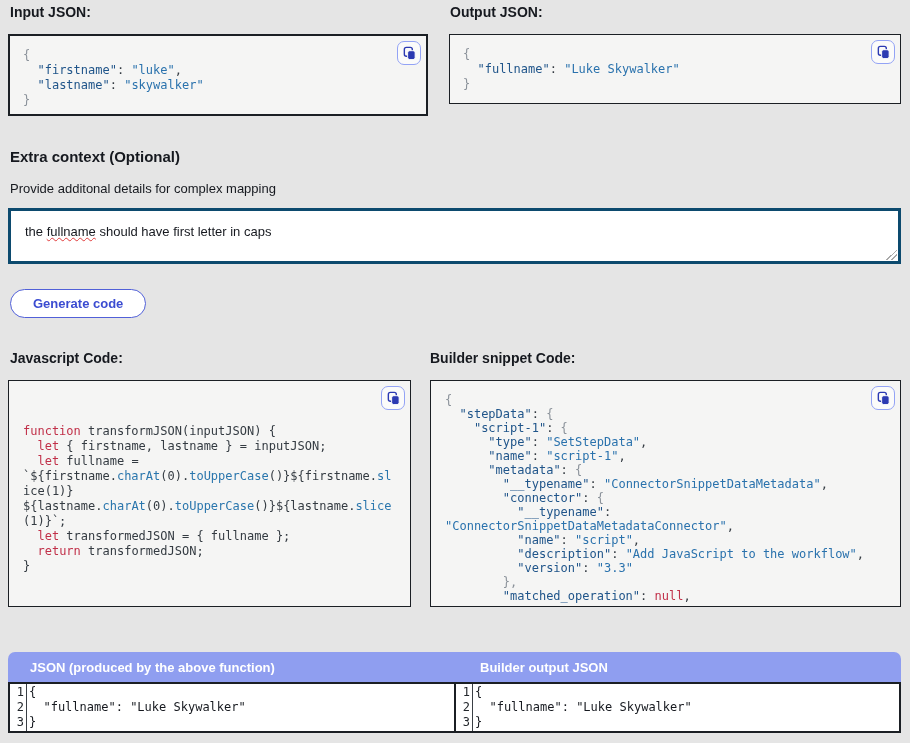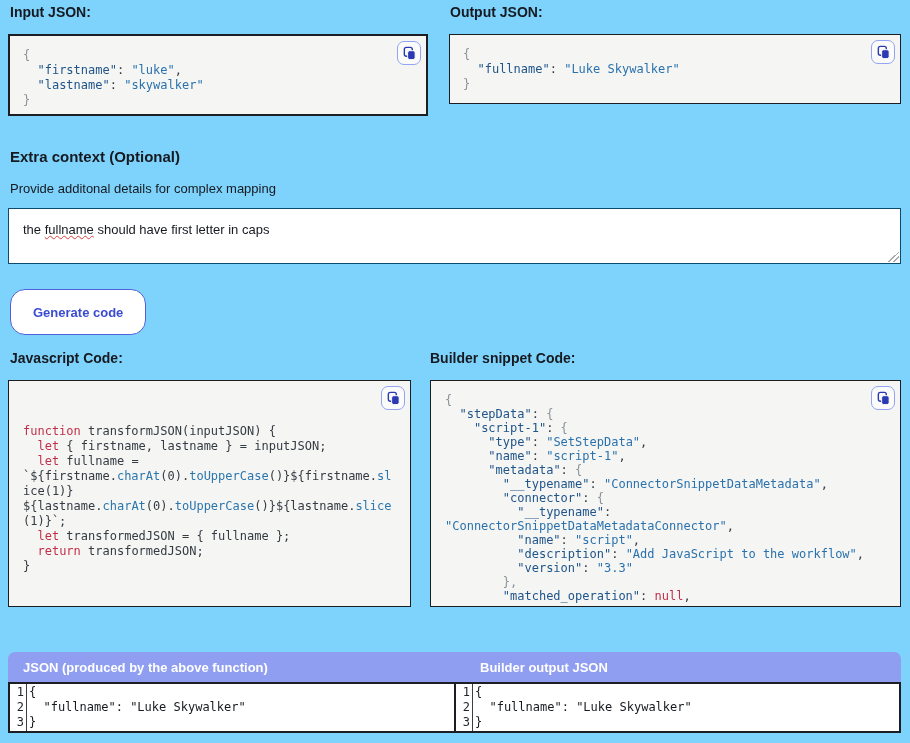--- a/index.html
+++ b/index.html
@@ -1,19 +1,19 @@
 <!DOCTYPE html>
 <html><head>
 <meta charset="utf-8">
 <style>
   html,body { margin:0; padding:0; background:#ffffff; }
   #page {
     position:relative; width:910px; height:743px;
     font-family:"Liberation Sans", sans-serif;
-    color:#16191f; background:#7dd3fc; overflow:hidden;
+    color:#16191f; background:#e5e5e5; overflow:hidden;
   }
   .abs { position:absolute; }
   .label { font-size:14px; font-weight:bold; color:#16191f; }
   .h-big { font-size:15px; font-weight:bold; }
   .desc  { font-size:13px; color:#16191f; }
 
   .codebox {
     background:#f5f5f4; box-sizing:border-box; overflow:hidden;
   }
   .codebox pre {
@@ -37,48 +37,48 @@
 
   .copy-btn {
     position:absolute; top:5px; right:5px; width:24px; height:24px;
     border:1.5px solid #93a3f5; border-radius:7px; background:rgba(255,255,255,.55);
     display:flex; align-items:center; justify-content:center;
     cursor:pointer; padding:0;
   }
   .copy-btn svg { display:block; }
 
   .textarea-box {
-    box-sizing:border-box; border:1px solid #0c4a6e; background:#fff;
+    box-sizing:border-box; border:3px solid #0c4a6e; background:#fff;
     font-size:13px; color:#16191f; padding:13px 14px; position:relative;
   }
   .misspelled {
     text-decoration:underline; text-decoration-style:wavy;
     text-decoration-color:#e03c3c; text-decoration-thickness:1px;
   }
   .resize-grip {
     position:absolute; right:1px; bottom:1px; width:11px; height:11px;
     background:
       linear-gradient(135deg, transparent 0 50%, #a9a9a9 50% 57%, transparent 57% 72%, #a9a9a9 72% 79%, transparent 79%);
     cursor:nwse-resize;
   }
 
   .gen-btn {
-    box-sizing:border-box; height:46px; padding:0 22px;
+    box-sizing:border-box; height:29px; padding:0 22px;
     border:1.5px solid #5160d8; border-radius:15px; background:#ffffff;
     color:#3b4cd1; font-weight:bold; font-size:13px;
     font-family:"Liberation Sans", sans-serif; cursor:pointer;
   }
 
   .cmp-table { box-sizing:border-box; }
   .cmp-header {
     display:flex; height:30px; background:#8f9ef0;
     border-radius:7px 7px 0 0; color:#ffffff; font-weight:bold; font-size:13px;
     align-items:center;
   }
-  .cmp-header .hcell-left  { width:448px; padding-left:15px; box-sizing:border-box; }
+  .cmp-header .hcell-left  { width:448px; padding-left:22px; box-sizing:border-box; }
   .cmp-header .hcell-right { padding-left:24px; box-sizing:border-box; }
   .cmp-body {
     display:flex; background:#ffffff;
     border:2px solid #1b1f24; box-sizing:border-box; height:51px;
   }
   .cmp-cell { display:flex; box-sizing:border-box; overflow:hidden; }
   .cmp-cell-left  { width:446px; border-right:2px solid #1b1f24; }
   .cmp-cell-right { flex:1; }
   .gutter {
     width:17px; border-right:1px solid #3a3f45; box-sizing:border-box;

